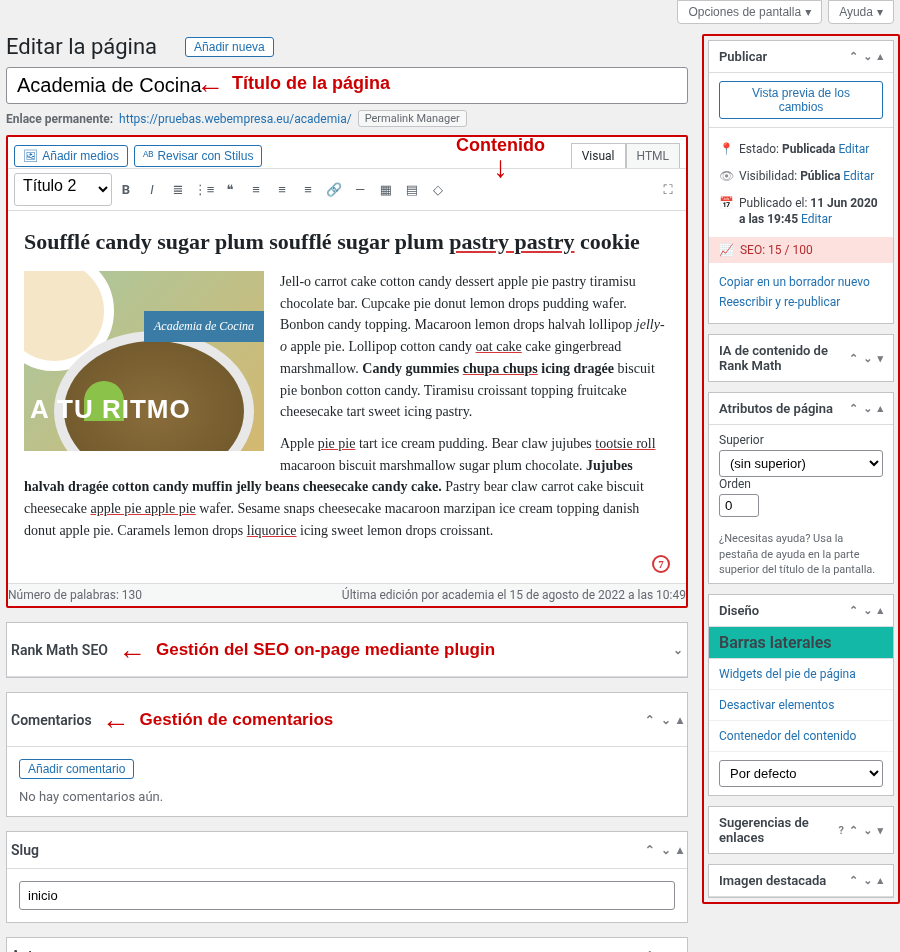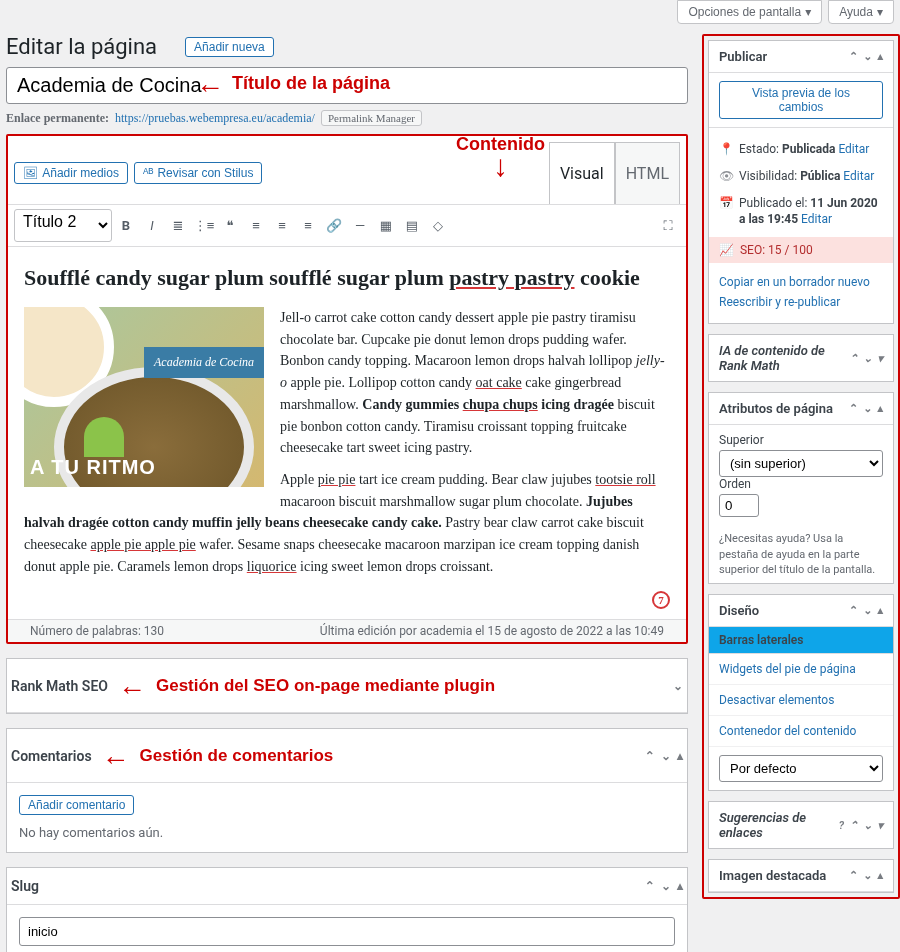--- a/index.html
+++ b/index.html
@@ -11,75 +11,75 @@
   .side-col { width: 198px; flex-shrink: 0; border: 2px solid #c00; padding: 4px; border-radius: 2px; }
 
   .top-right { display: flex; justify-content: flex-end; gap: 6px; padding: 0 6px 4px 0; }
   .screen-btn { border: 1px solid #c3c4c7; background: #fff; padding: 4px 10px; font-size: 12px; color: #646970; cursor: pointer; border-radius: 0 0 4px 4px; display: inline-flex; align-items: center; gap: 4px; }
 
   .page-heading { display: flex; align-items: center; gap: 28px; margin-bottom: 8px; }
   .page-heading h1 { font-size: 22px; font-weight: 400; color: #1d2327; }
   .btn-outline { border: 1px solid #2271b1; color: #2271b1; background: #fff; padding: 2px 8px; font-size: 12px; border-radius: 3px; cursor: pointer; }
 
   .title-input { width: 100%; font-size: 20px; padding: 6px 10px; border: 1px solid #8c8f94; background: #fff; border-radius: 3px; margin-bottom: 6px; }
-  .permalink-row { font-size: 12px; color: #646970; margin-bottom: 8px; display: flex; align-items: center; gap: 6px; flex-wrap: wrap; font-family: Liberation Serif, serif; }
+  .permalink-row { font-size: 12px; color: #646970; margin-bottom: 8px; display: flex; align-items: center; gap: 6px; flex-wrap: wrap; }
   .permalink-row .pm-btn { border: 1px solid #c3c4c7; padding: 1px 6px; font-size: 11px; border-radius: 3px; cursor: pointer; background: #f6f7f7; }
 
   .editor-box { border: 2px solid #c00; background: #fff; border-radius: 2px; }
   .editor-toolbar-top { display: flex; justify-content: space-between; align-items: center; padding: 6px 6px 0 6px; }
   .tool-btns { display: flex; gap: 6px; }
   .tool-btn { border: 1px solid #2271b1; color: #2271b1; background: #fff; padding: 3px 8px; font-size: 12px; border-radius: 3px; cursor: pointer; display: inline-flex; align-items: center; gap: 4px; }
   .tabs { display: flex; }
-  .tab { padding: 21px 10px; font-size: 16px; border: 1px solid #c3c4c7; border-bottom: none; background: #f6f7f7; cursor: pointer; color: #646970; }
+  .tab { padding: 5px 10px; font-size: 12px; border: 1px solid #c3c4c7; border-bottom: none; background: #f6f7f7; cursor: pointer; color: #646970; }
   .tab.active { background: #fff; color: #1d2327; }
   .tiny-toolbar { display: flex; align-items: center; gap: 2px; padding: 4px 6px; border-top: 1px solid #dcdcde; border-bottom: 1px solid #dcdcde; background: #fff; }
   .tiny-toolbar select { font-size: 16px; padding: 2px 18px 10px 4px; border: 1px solid #c3c4c7; }
   .tiny-btn { width: 24px; height: 24px; display: inline-flex; align-items: center; justify-content: center; border: 1px solid transparent; cursor: pointer; color: #555d66; font-size: 13px; }
   .tiny-spacer { flex: 1; }
 
   .editor-content { padding: 14px 16px 10px; font-family: Georgia, serif; color: #1d2327; font-size: 14px; line-height: 1.55; min-height: 260px; }
   .editor-content h2 { font-size: 22px; font-weight: 600; margin-bottom: 12px; }
   .editor-content .under { text-decoration: underline; text-decoration-color: #d63638; }
   .editor-content .under2 { text-decoration: underline; text-decoration-color: #d63638; font-weight: 600; }
   .editor-content p { margin-bottom: 10px; }
   .editor-content em { font-style: italic; }
   .editor-content .float-img { float: left; width: 240px; height: 180px; margin: 0 16px 8px 0; background: linear-gradient(135deg, #a8c8a0, #d4b870); position: relative; overflow: hidden; }
   .float-img .plate { position:absolute; left:-30px; top:-20px; width:120px; height:120px; border-radius:50%; background:#f5e6c8; border:10px solid #fff; }
   .float-img .bowl { position:absolute; left:30px; top:60px; width:200px; height:160px; border-radius:50%; background: radial-gradient(#8a6d3b,#6b5428); border:10px solid #e8e8e8; }
   .float-img .band { position:absolute; right:0; top:40px; background:#3a7ca5; color:#fff; font-style:italic; padding:6px 10px; font-size:12px; }
-  .float-img .ritmo { position:absolute; bottom:4px; left:6px; color:#fff; font-weight:700; font-size:20px; font-family: sans-serif; letter-spacing:1px; }
+  .float-img .ritmo { position:absolute; bottom:22px; left:6px; color:#fff; font-weight:700; font-size:26px; font-family: sans-serif; letter-spacing:1px; }
   .float-img .chef { position:absolute; left:60px; top:110px; width:40px; height:40px; background:#8bc34a; border-radius:50% 50% 0 0; }
   .seo-badge { float:right; color:#d63638; font-weight:700; font-size:13px; border:2px solid #d63638; border-radius:50%; width:18px; height:18px; display:inline-flex; align-items:center; justify-content:center; font-size:11px; margin-top:4px; }
-  .editor-footer { display:flex; justify-content:space-between; padding:4px 22px; border-top:1px solid #dcdcde; background:#f6f7f7; font-size:12px; color:#646970; clear:both; }
+  .editor-footer { display:flex; justify-content:space-between; padding:4px 0; border-top:1px solid #dcdcde; background:#f6f7f7; font-size:12px; color:#646970; clear:both; }
 
   .meta-box { background:#fff; border:1px solid #c3c4c7; margin-top:14px; }
   .meta-box .mb-head { display:flex; justify-content:space-between; align-items:center; padding:10px 4px; border-bottom:1px solid #dcdcde; font-weight:600; font-size:14px; }
   .mb-controls { display:flex; gap:6px; color:#787c82; }
   .mb-controls span { cursor:pointer; font-size:12px; }
   .meta-box .mb-body { padding:12px; font-size:13px; }
 
   .text-input { width:100%; padding:6px 8px; border:1px solid #8c8f94; border-radius:3px; font-size:13px; }
   .select-input { width:100%; padding:4px 6px; border:1px solid #8c8f94; border-radius:3px; font-size:13px; background:#fff; }
 
   
   .side-box { background:#fff; border:1px solid #c3c4c7; margin-bottom:10px; }
   .side-box .sb-head { display:flex; justify-content:space-between; align-items:center; padding:8px 10px; font-weight:600; font-size:13px; border-bottom:1px solid #dcdcde; }
-  .side-box .sb-head.noborder { border-bottom:none;font-style:italic; }
+  .side-box .sb-head.noborder { border-bottom:none; }
   .sb-controls { display:flex; gap:5px; color:#787c82; font-size:11px; }
   .sb-controls span { cursor:pointer; }
   .side-box .sb-body { padding:8px 10px; font-size:12px; }
   .side-box .sb-row { padding:5px 0; display:flex; align-items:flex-start; gap:6px; line-height:1.4; }
   .side-box .sb-row .ico { width:14px; text-align:center; color:#8c8f94; flex-shrink:0; }
   .primary-btn { background:#2271b1; color:#fff; border:1px solid #2271b1; padding:5px 12px; border-radius:3px; cursor:pointer; font-size:13px; float:right; }
   .preview-btn { border:1px solid #2271b1; color:#2271b1; background:#fff; padding:4px 10px; border-radius:3px; font-size:12px; cursor:pointer; float:right; }
   .seo-bar { background:#fce1df; color:#b32d2e; padding:6px 10px; font-size:12px; margin:4px 0; display:flex; align-items:center; gap:6px; }
   .sb-label { font-size:12px; margin-bottom:3px; display:block; }
   .num-input { width:40px; padding:3px 5px; border:1px solid #8c8f94; border-radius:3px; }
   .help-text { font-size:11px; color:#646970; padding:6px 10px; line-height:1.4; }
-  .design-sec { background:#0ea5e9; padding:6px 10px; font-weight:600; font-size:12px; border-bottom:1px solid #dcdcde; }
+  .design-sec { background:#14b8a6; padding:6px 10px; font-weight:600; font-size:16px; border-bottom:1px solid #dcdcde; }
   .design-link { display:block; padding:8px 10px; color:#2271b1; font-size:12px; border-bottom:1px solid #f0f0f1; }
 
   
   .anno { color:#c00; font-weight:700; font-size:18px; font-family: Arial, sans-serif; }
   .anno-arrow-r { color:#c00; font-size:28px; }
   .anno-row { display:flex; align-items:center; gap:10px; }
   .title-anno { position:absolute; left:190px; top:0px; display:flex; align-items:center; gap:8px; }
   .content-anno { position:absolute; left:450px; top:0; text-align:center; }
   .content-anno .arrow-down { font-size:30px; color:#c00; line-height:0.7; }
   .rel-wrap { position:relative; }

